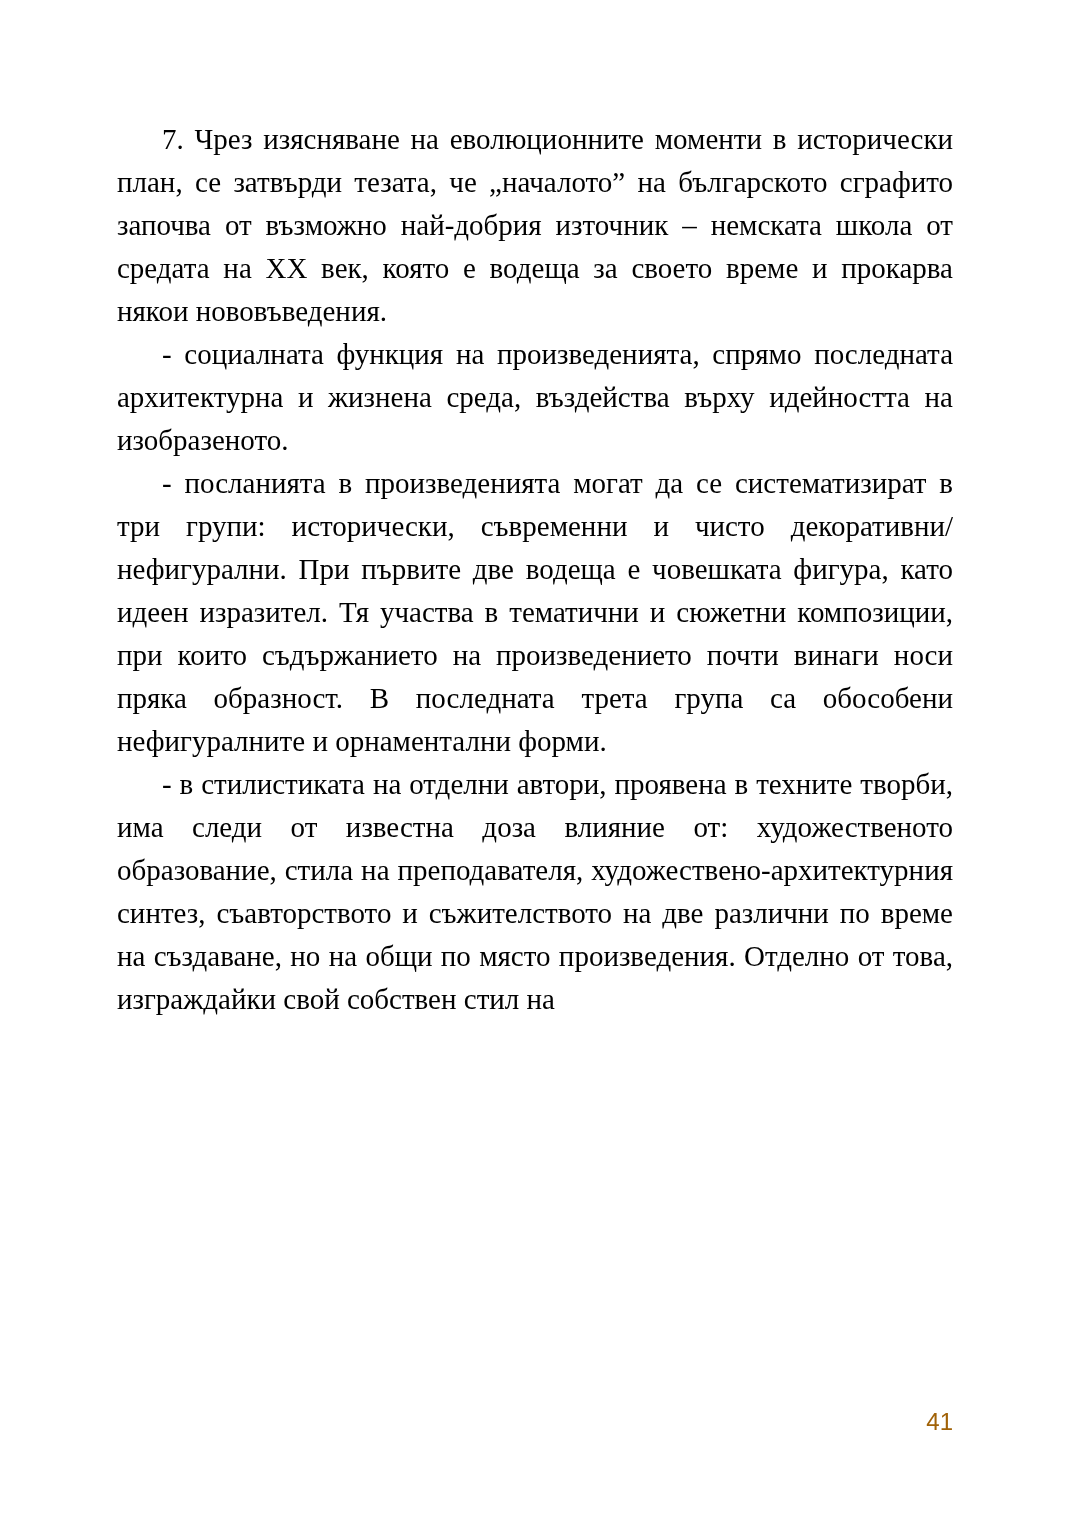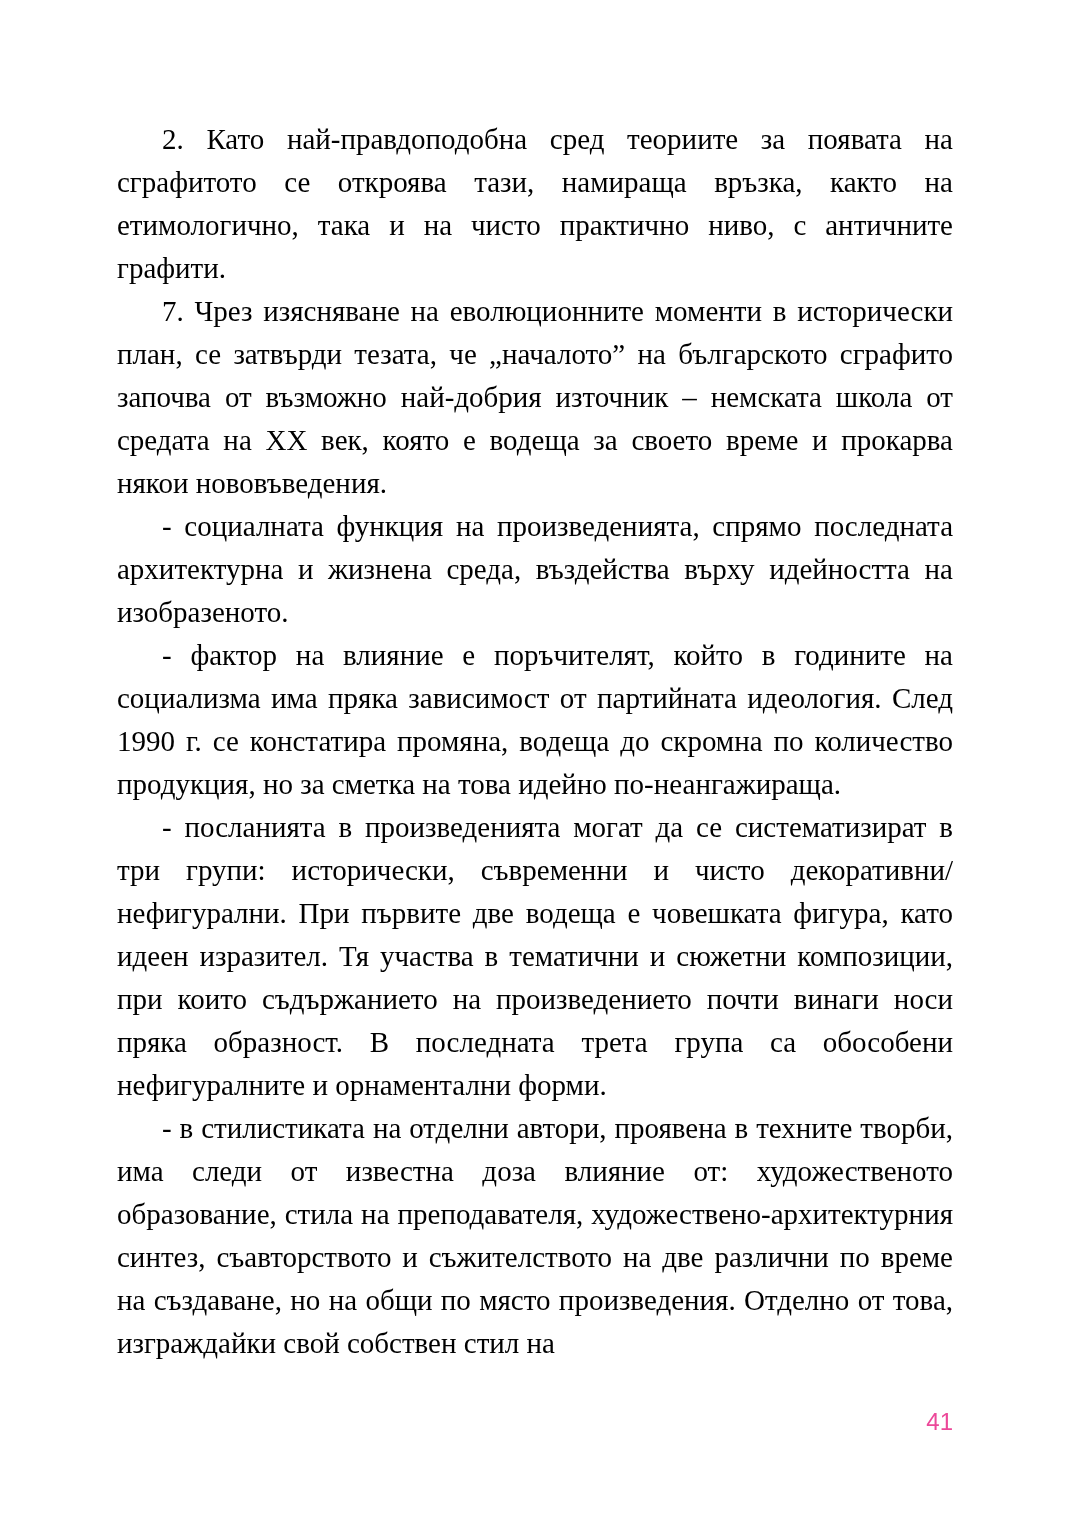--- a/index.html
+++ b/index.html
@@ -30,29 +30,27 @@
     padding: 0;
     text-indent: 45px;
   }
   .page-number {
     position: absolute;
     top: 1408px;
     right: 127px;
     font-family: "Liberation Sans", "DejaVu Sans", sans-serif;
     font-size: 24px;
     line-height: 28px;
-    color: #ec4899;
+    color: #a16207;
   }
 </style>
 </head>
 <body>
 
 <div class="page">
   <div class="content">
-    <p>2. Като най-правдоподобна сред теориите за появата на сграфитото се откроява тази, намираща връзка, както на етимологично, така и на чисто практично ниво, с античните графити.</p>
     <p>7. Чрез изясняване на еволюционните моменти в исторически план, се затвърди тезата, че „началото” на българското сграфито започва от възможно най-добрия източник – немската школа от средата на ХХ век, която е водеща за своето време и прокарва някои нововъведения.</p>
     <p>- социалната функция на произведенията, спрямо последната архитектурна и жизнена среда, въздейства върху идейността на изобразеното.</p>
-    <p>- фактор на влияние е поръчителят, който в годините на социализма има пряка зависимост от партийната идеология. След 1990 г. се констатира промяна, водеща до скромна по количество продукция, но за сметка на това идейно по-неангажираща.</p>
     <p>- посланията в произведенията могат да се систематизират в три групи: исторически, съвременни и чисто декоративни/нефигурални. При първите две водеща е човешката фигура, като идеен изразител. Тя участва в тематични и сюжетни композиции, при които съдържанието на произведението почти винаги носи пряка образност. В последната трета група са обособени нефигуралните и орнаментални форми.</p>
     <p>- в стилистиката на отделни автори, проявена в техните творби, има следи от известна доза влияние от: художественото образование, стила на преподавателя, художествено-архитектурния синтез, съавторството и съжителството на две различни по време на създаване, но на общи по място произведения. Отделно от това, изграждайки свой собствен стил на</p>
   </div>
   <div class="page-number">41</div>
 </div>
 
 </body></html>

